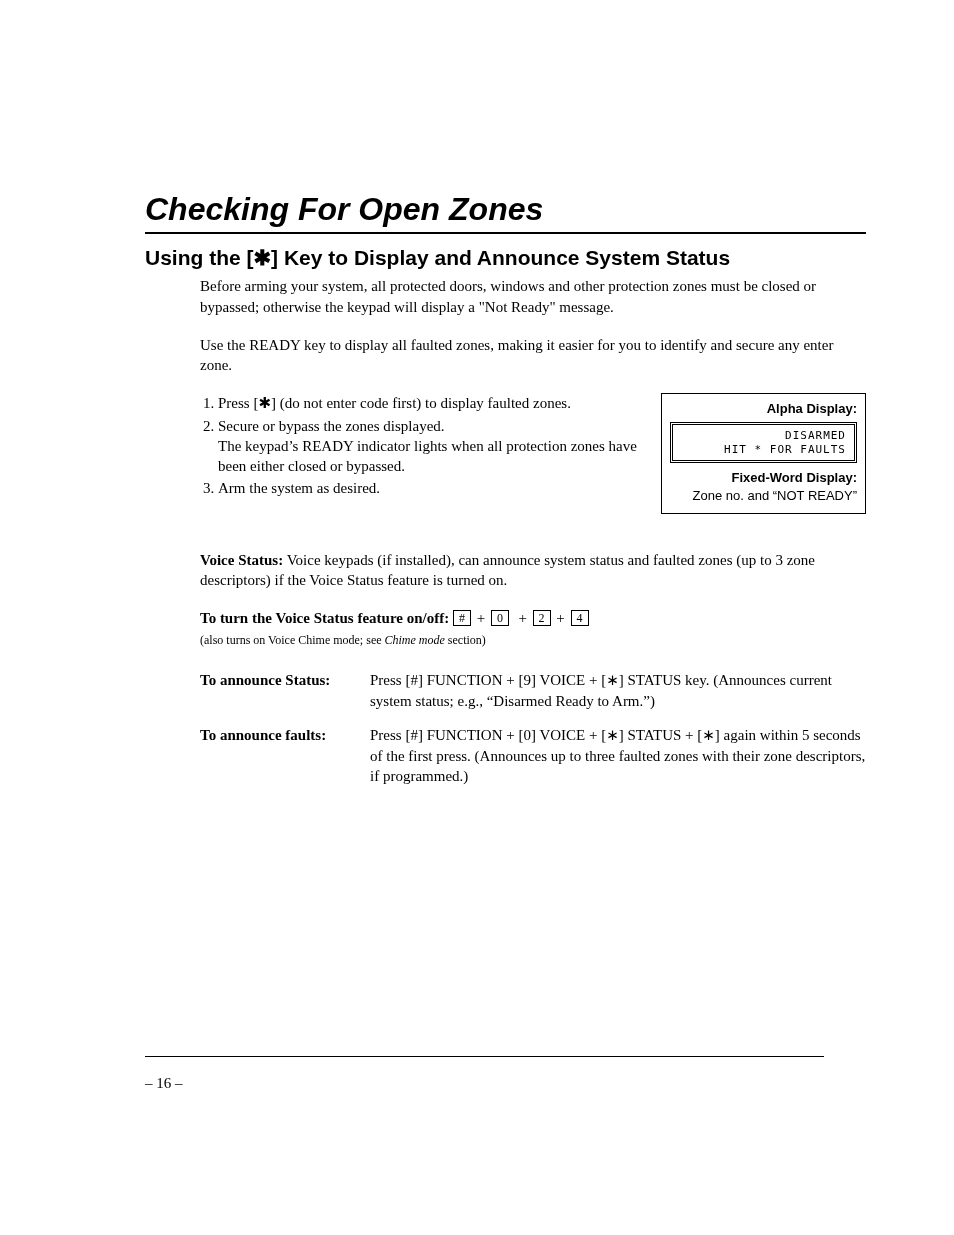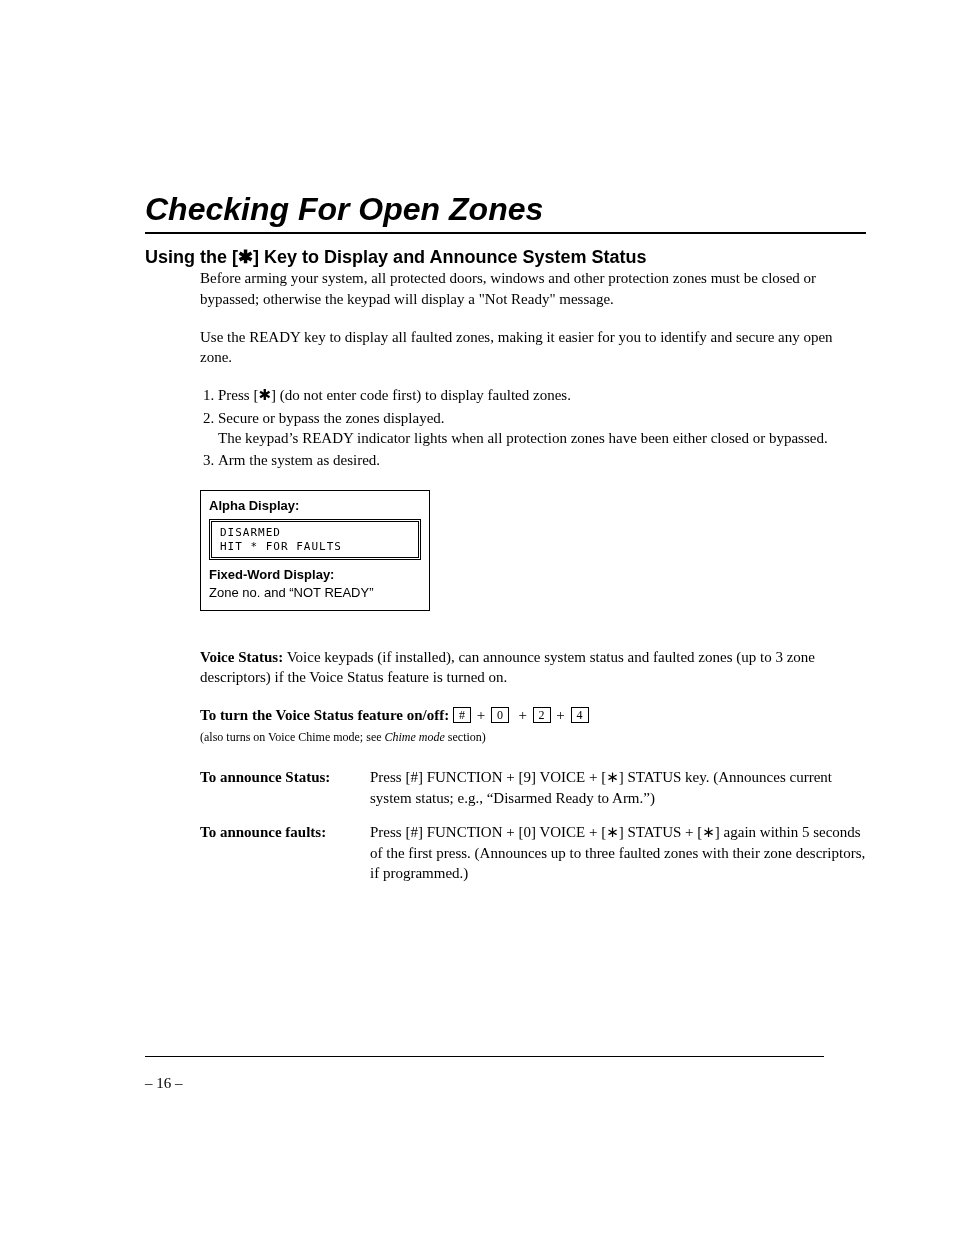--- a/index.html
+++ b/index.html
@@ -22,38 +22,37 @@
     font-style: italic;
     font-size: 32px;
     line-height: 1.2;
     border-bottom: 2px solid #000;
     padding-bottom: 4px;
     margin-bottom: 12px;
   }
   .subtitle {
     font-family: Arial, Helvetica, sans-serif;
     font-weight: bold;
-    font-size: 18px;
-    margin-bottom: 0;
+    font-size: 21px;
+    margin-bottom: 6px;
   }
   .body-indent {
     margin-left: 55px;
     font-family: "Century Schoolbook", "New Century Schoolbook", Georgia, serif;
     font-size: 15px;
     line-height: 1.35;
   }
   .para { margin-bottom: 18px; }
   .columns {
     display: flex;
     gap: 18px;
     align-items: flex-start;
-    flex-direction: column;
   }
   .col-left { flex: 1; }
-  .col-right { width: 230px; flex-shrink: 0; }
+  .col-right { width: 205px; flex-shrink: 0; text-align: right; }
   ol.steps {
     margin: 0 0 0 0;
     padding-left: 18px;
     font-family: "Century Schoolbook", "New Century Schoolbook", Georgia, serif;
     font-size: 15px;
     line-height: 1.35;
   }
   ol.steps li { margin-bottom: 2px; }
   .display-box {
     border: 1.5px solid #000;
@@ -134,21 +133,21 @@
 <div class="page">
 
   <div class="title">Checking For Open Zones</div>
 
   <div class="subtitle">Using the [✱] Key to Display and Announce System Status</div>
 
   <div class="body-indent">
 
     <div class="para">Before arming your system, all protected doors, windows and other protection zones must be closed or bypassed; otherwise the keypad will display a "Not Ready" message.</div>
 
-    <div class="para">Use the READY key to display all faulted zones, making it easier for you to identify and secure any open zone.</div>
+    <div class="para">Use the READY key to display all faulted zones, making it easier for you to identify and secure any enter zone.</div>
 
     <div class="columns">
       <div class="col-left">
         <ol class="steps">
           <li>Press [✱] (do not enter code first) to display faulted zones.</li>
           <li>
             <span>Secure or bypass the zones displayed.</span><br>
             <span>The keypad’s READY indicator lights when all protection zones have been either closed or bypassed.</span>
           </li>
           <li>Arm the system as desired.</li>

